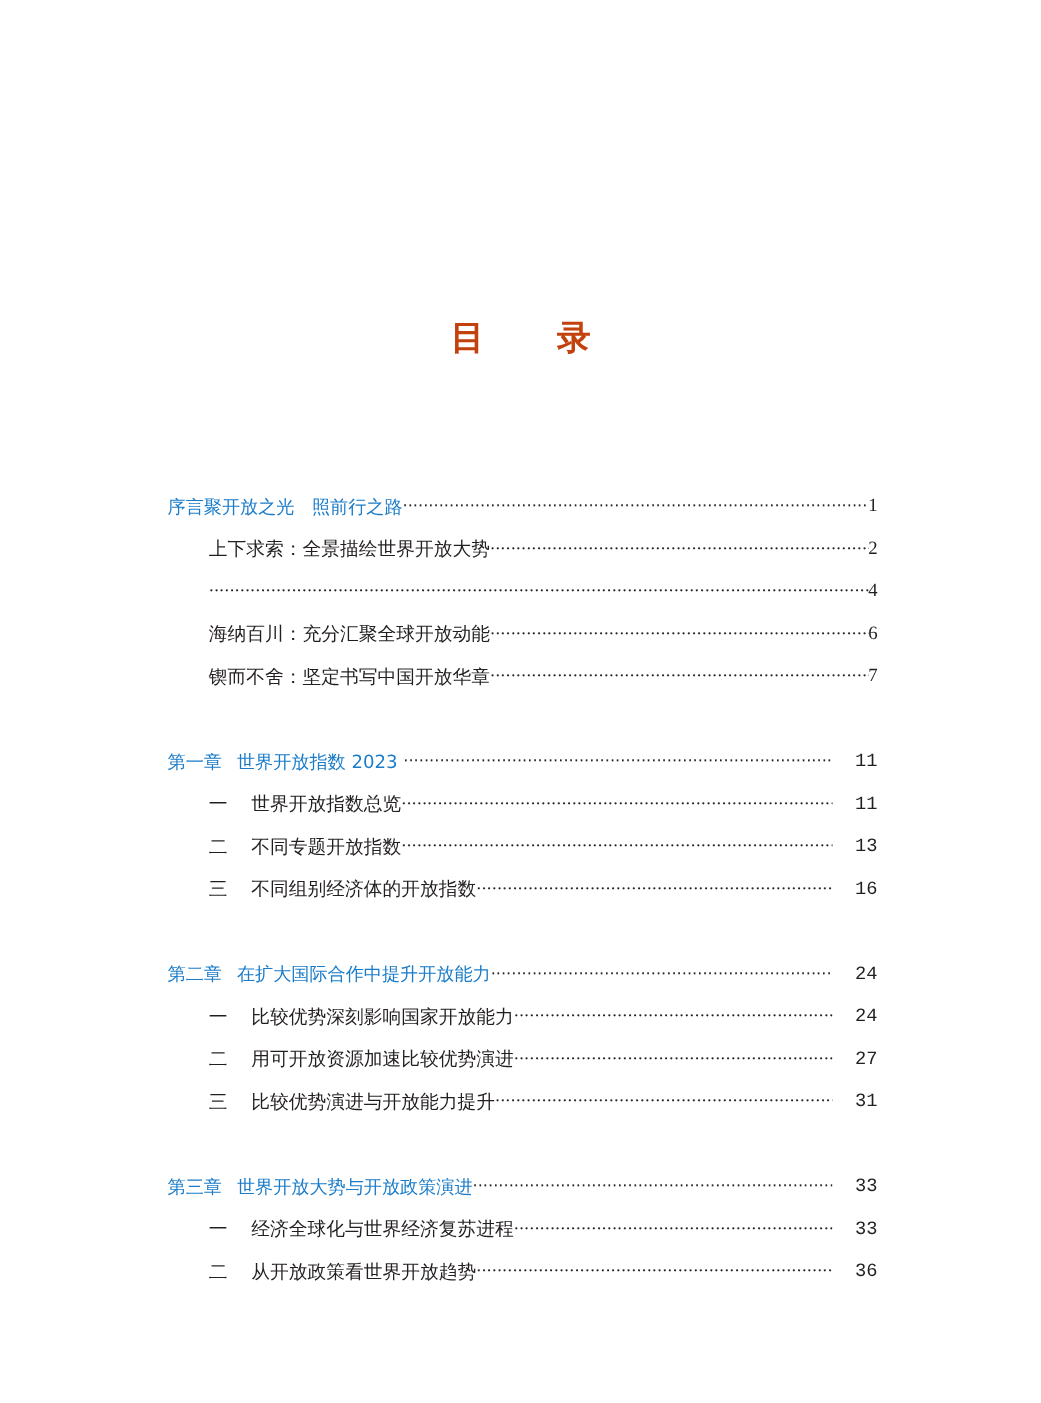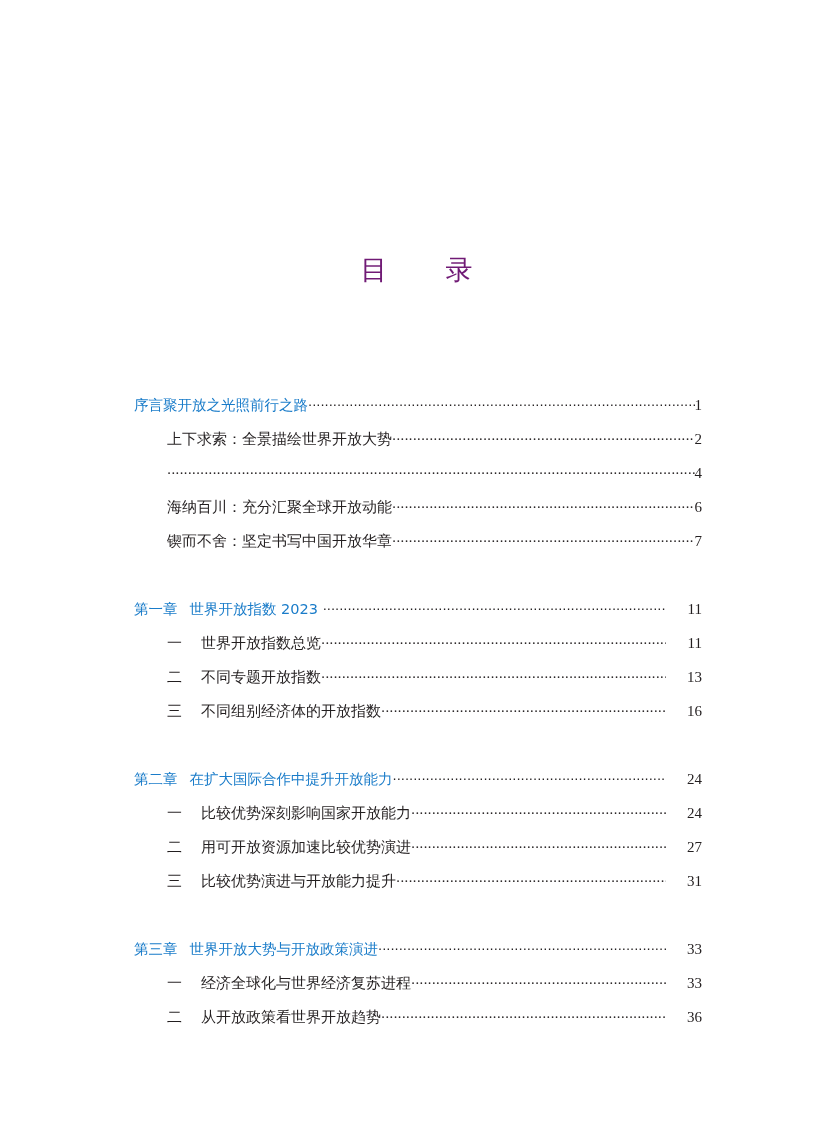--- a/index.html
+++ b/index.html
@@ -1,46 +1,46 @@
 <!DOCTYPE html>
 <html><head>
 <meta charset="utf-8">
 <style>
   html, body { margin: 0; padding: 0; background: #ffffff; }
   body { width: 833px; height: 1122px; position: relative; overflow: hidden;
          font-family: "DejaVu Serif", "Liberation Serif", serif; color: #231f20; }
   .title { position: absolute; top: 252px; left: 0; width: 833px; text-align: center;
-           color: #701a75; font-size: 27px; font-weight: normal; letter-spacing: 0; }
+           color: #c2410c; font-size: 27px; font-weight: bold; letter-spacing: 0; }
   .title span { display: inline-block; }
   .title .gap { width: 58px; }
   .toc { position: absolute; left: 134px; width: 568px; top: 388px; }
   .row { position: relative; height: 34px; display: flex; align-items: center; font-size: 15px; }
   .row .label { white-space: nowrap; background: #fff; padding-right: 0; z-index: 1; }
   .row .dots { flex: 1; overflow: hidden; white-space: nowrap; color: #231f20; letter-spacing: 0; font-size: 13px; line-height: 1; }
   .row .page { white-space: nowrap; font-family: "Liberation Serif", serif; font-size: 15px; }
   .row.chap { color: #1a7cc9; font-family: "DejaVu Sans", "Liberation Sans", sans-serif; font-size: 14.5px; }
   .row.chap .page { color: #231f20; }
-  .row.chap.wide .page, .row.sub.wide .page { width: 28px; text-align: right; margin-left: 8px; }
+  .row.chap.wide .page, .row.sub.wide .page { width: 28px; text-align: right; margin-left: 8px; font-family: Liberation Mono, monospace; }
   .row.sub { padding-left: 33px; }
   .row.sub .num { display: inline-block; width: 34px; }
   .gap-block { height: 34px; }
   .chap .c1 { margin-right: 12px; }
 </style>
 </head>
 <body>
 
 <div class="title">
   <span>目</span><span class="gap"></span><span>录</span>
 </div>
 
 <div class="toc">
 
   <div class="row chap">
     <span class="label">
-      <span style="">序言</span><span style="margin-right:0">聚开放之光</span><span>照前行之路</span>
+      <span style="">序言</span><span style="margin-right:14px">聚开放之光</span><span>照前行之路</span>
     </span>
     <span class="dots">··································································································································</span>
     <span class="page">1</span>
   </div>
   <div class="row sub">
     <span class="label">上下求索：全景描绘世界开放大势</span>
     <span class="dots">··································································································································</span>
     <span class="page">2</span>
   </div>
   <div class="row sub">

